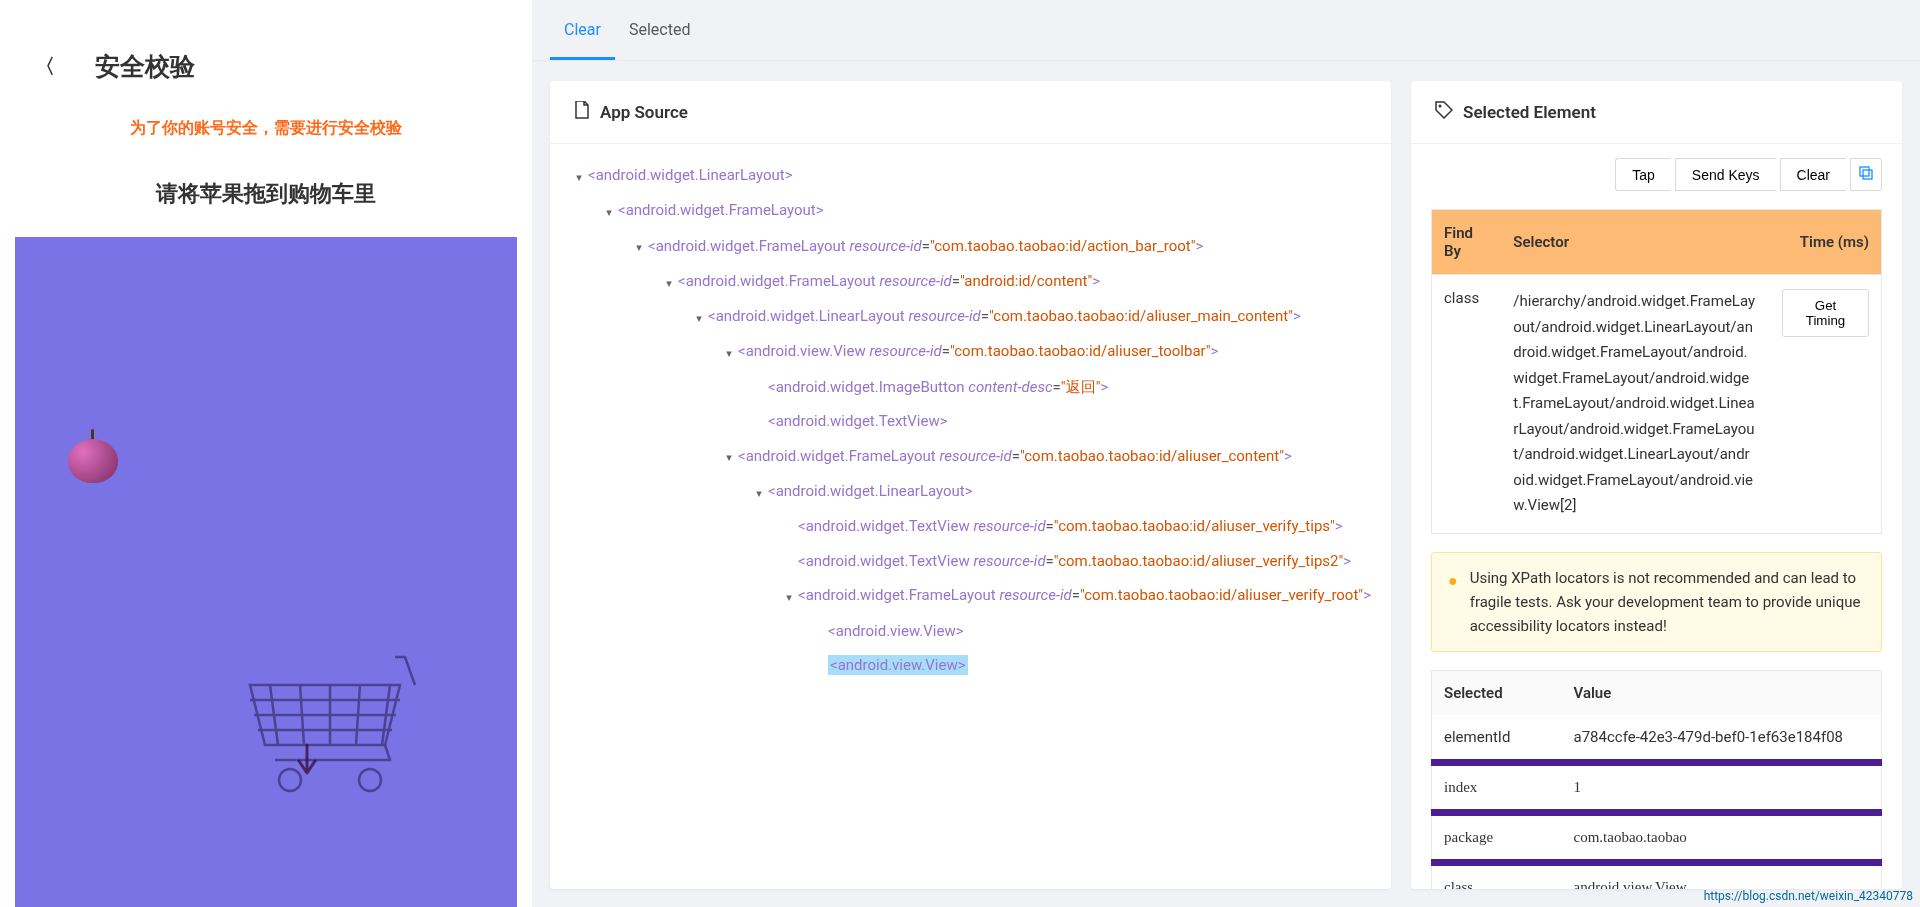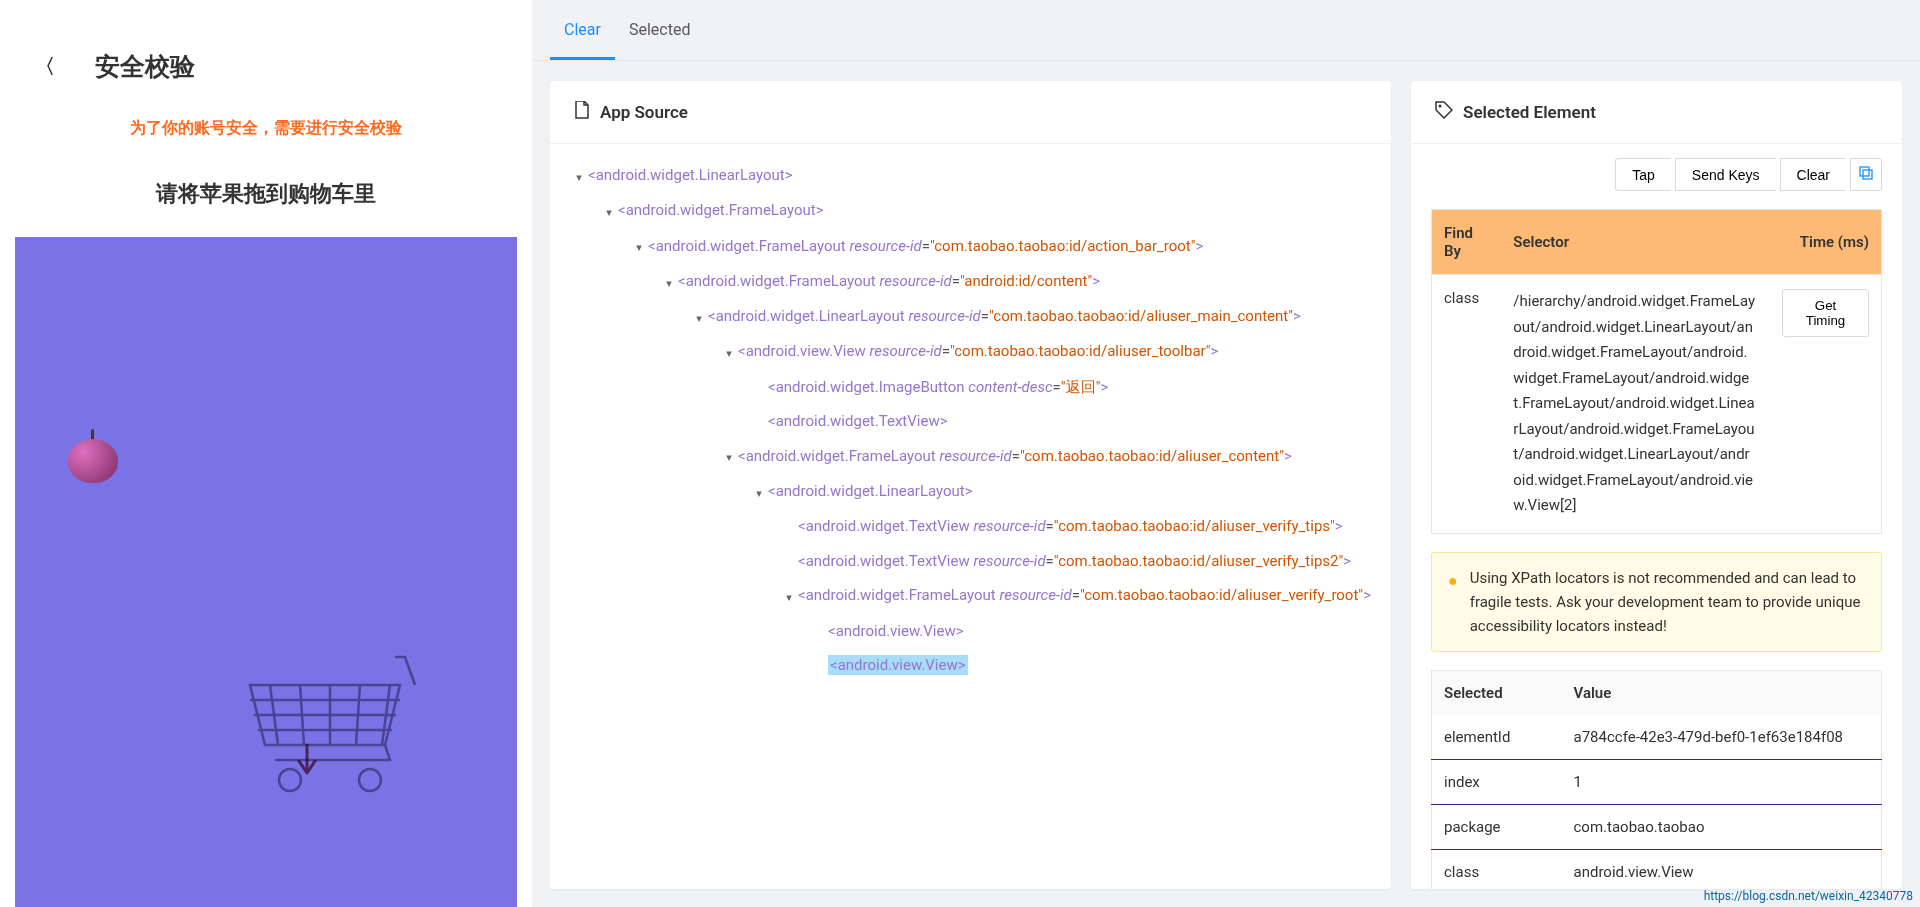--- a/index.html
+++ b/index.html
@@ -49,21 +49,21 @@
 .tbl th { background: #fdba74; text-align: left; font-weight: 600; padding: 14px 12px; font-size: 15px; border-bottom: 1px solid #e8e8e8; }
 .tbl td { padding: 14px 12px; vertical-align: top; font-size: 15px; }
 .tbl tr + tr td, .tbl tr + tr th { border-top: 1px solid #e8e8e8; }
 .xpath-cell { word-break: break-all; line-height: 1.7; max-width: 350px; }
 .get-timing { border: 1px solid #d9d9d9; background: #fff; border-radius: 3px; padding: 8px 14px; cursor: pointer; }
 .alert { background: #fffbe6; border: 1px solid #ffe58f; border-radius: 3px; padding: 13px 16px; margin: 18px 0; display: flex; gap: 12px; font-size: 15px; line-height: 1.6; }
 .alert .ico { color: #faad14; font-size: 16px; margin-top: 2px; }
 .attrs-tbl th { background: #fafafa; font-weight: 600; padding: 13px 12px; font-size: 15px; text-align: left; }
 .attrs-tbl { width: 100%; border: 1px solid #e8e8e8; border-collapse: collapse; }
 .attrs-tbl td { padding: 13px 12px; font-size: 15px; }
-.attrs-tbl tr + tr td { border-top: 1px solid #4c1d95; }
+.attrs-tbl tr + tr td { border-top: 7px solid #4c1d95; font-family: Liberation Serif, serif; }
 .watermark { position: fixed; right: 7px; bottom: 4px; color: #0369a1; font-size: 12px; }
 </style>
 </head>
 <body>
 
 <div class="page">
 
   <div class="left-col">
     <div class="left-inner">
       <div class="title-bar">

